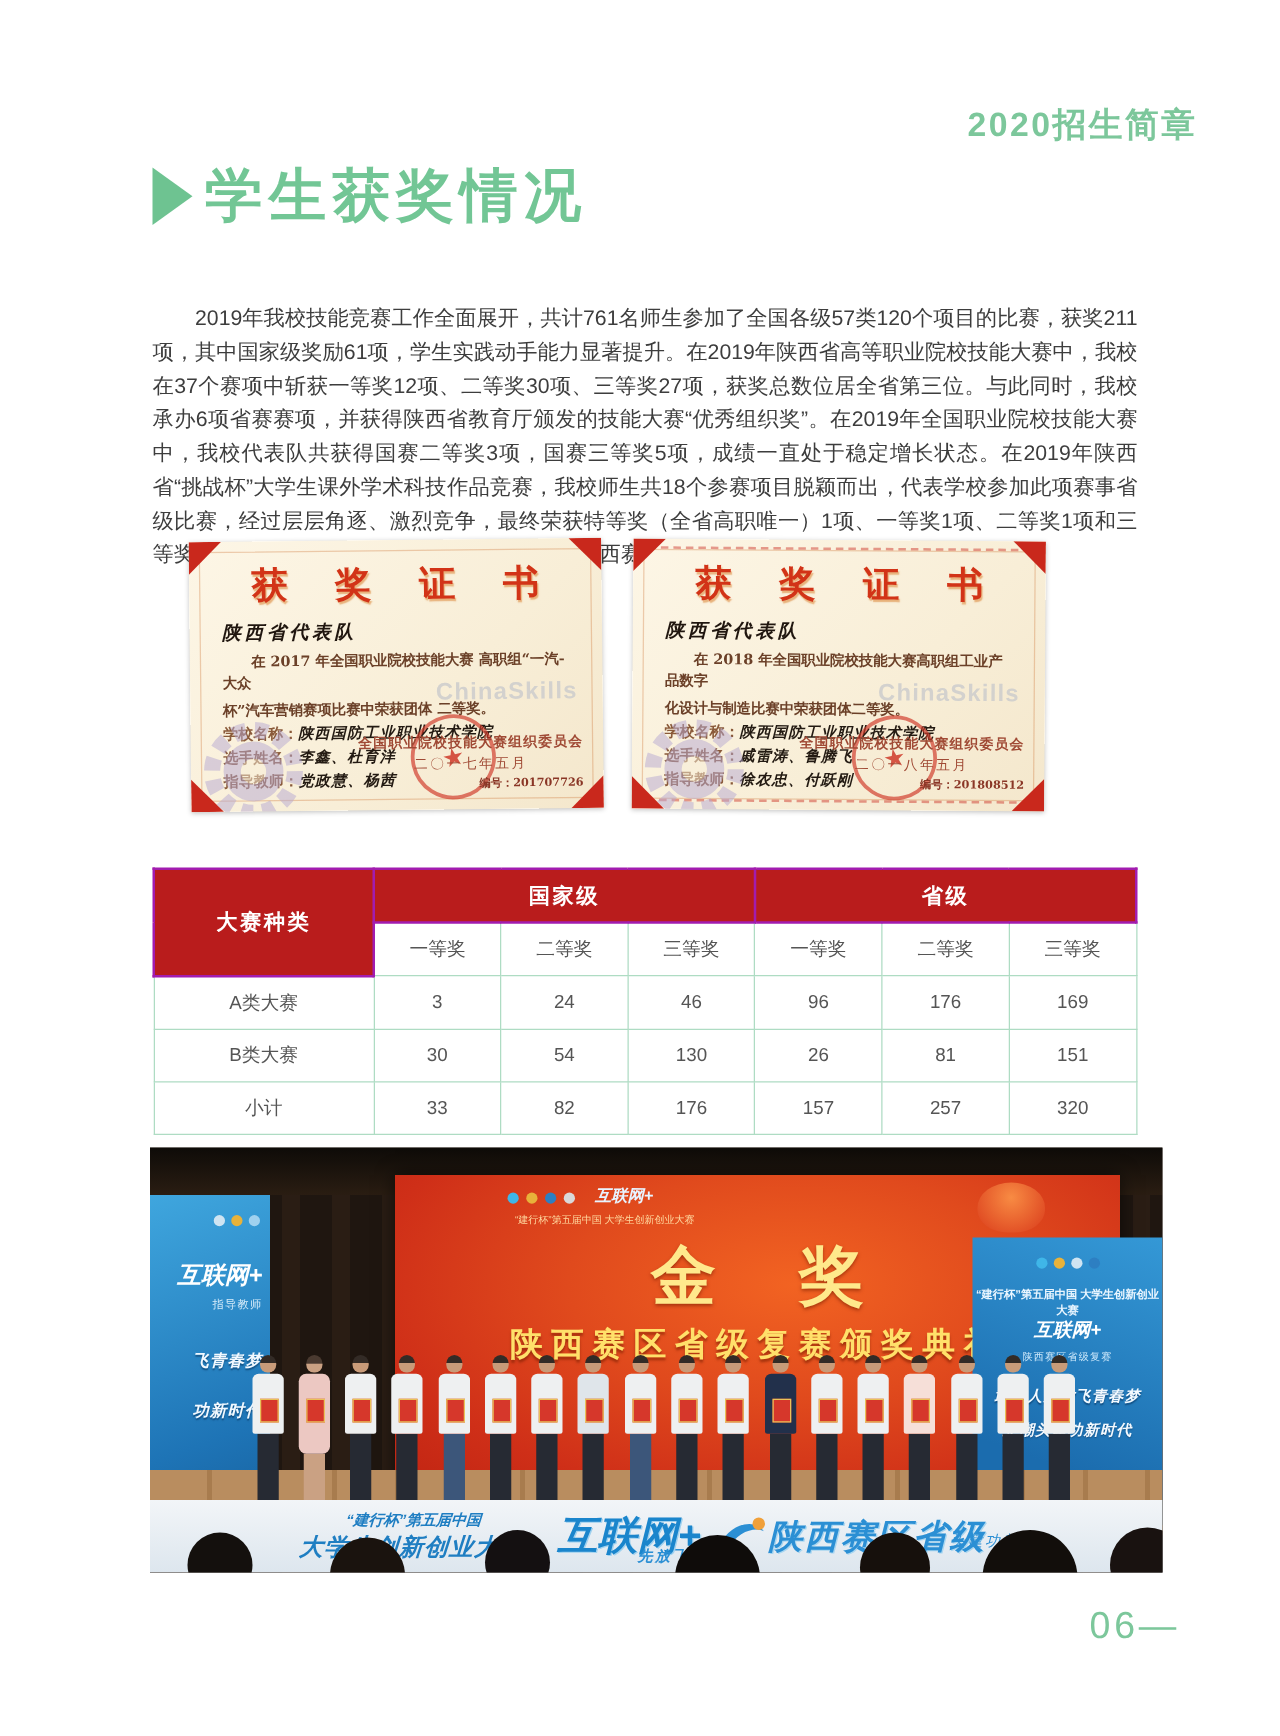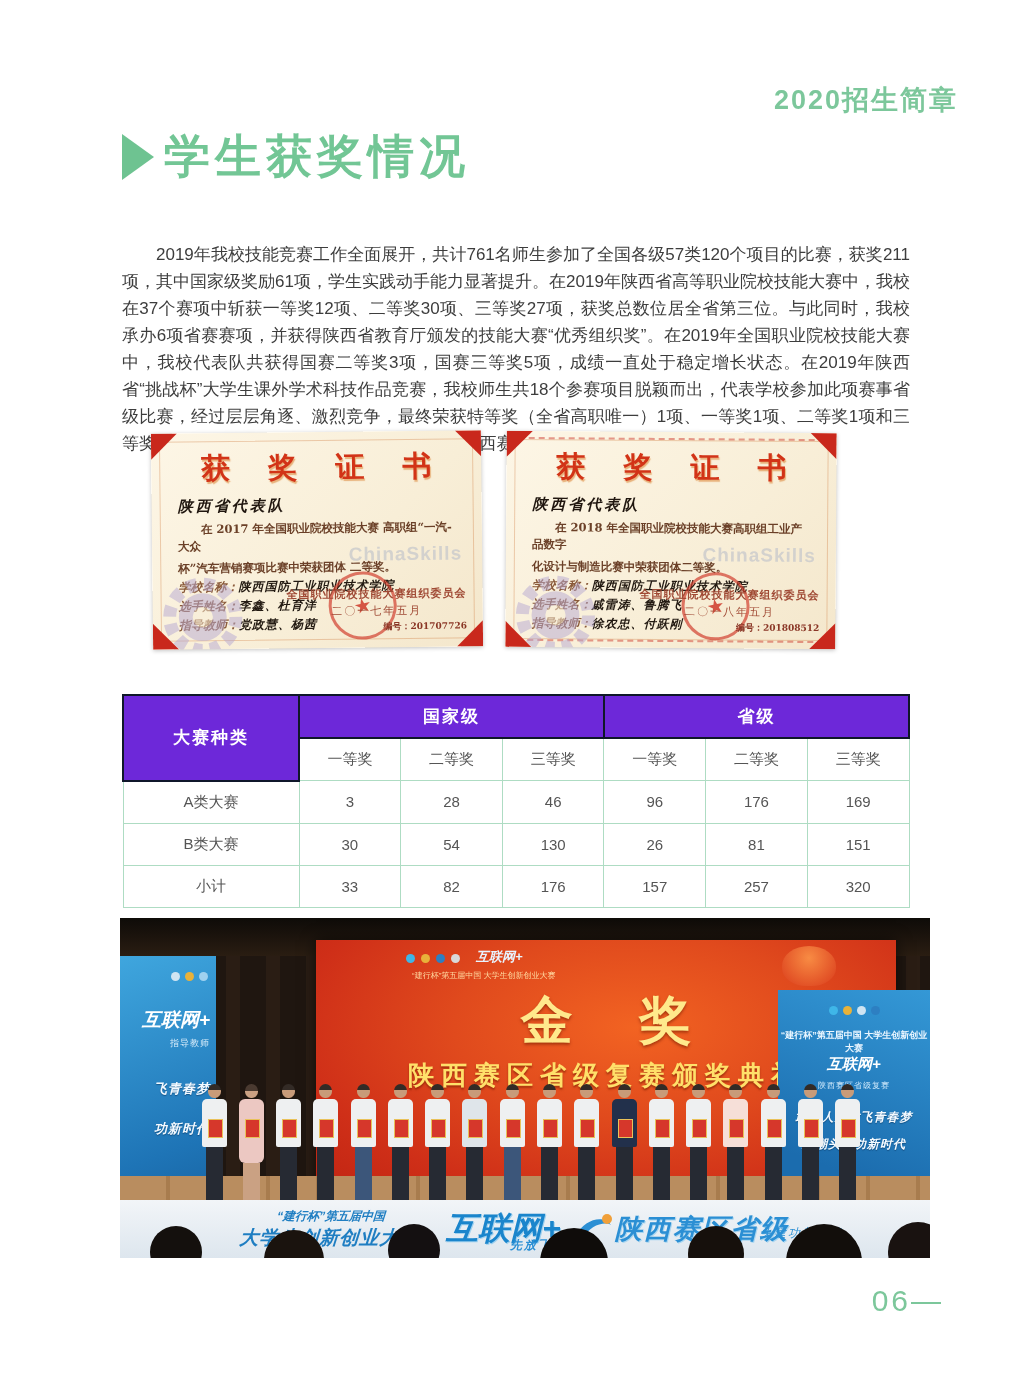--- a/index.html
+++ b/index.html
@@ -26,35 +26,35 @@
   .corner.tl{top:0;left:0;border-top:26px solid #c9281c;border-right:26px solid transparent;}
   .corner.tr{top:0;right:0;border-top:26px solid #c9281c;border-left:26px solid transparent;}
   .corner.bl{bottom:0;left:0;border-bottom:26px solid #c9281c;border-right:26px solid transparent;}
   .corner.br{bottom:0;right:0;border-bottom:26px solid #c9281c;border-left:26px solid transparent;}
   .cert .edge{position:absolute;left:12px;right:12px;height:0;border-top:2px dashed rgba(201,40,28,.45);}
   .cert .edge.top{top:6px;} .cert .edge.bot{bottom:6px;}
   .cert-title{margin-top:16px;text-align:center;font-family:"DejaVu Serif","Liberation Serif",serif;font-weight:bold;font-size:29px;letter-spacing:14px;color:#d23317;text-shadow:1px 2px 1px rgba(223,150,80,.7);text-indent:14px;}
   .cert-team{margin:8px 0 0 26px;font-family:"DejaVu Serif",serif;font-style:italic;font-weight:bold;font-size:15px;color:#20160f;letter-spacing:3px;}
   .cert-body{margin:5px 26px 0 26px;font-size:11.5px;line-height:17px;color:#6b4028;font-family:"DejaVu Serif",serif;font-weight:bold;}
   .cert-row{margin:2px 0 0 26px;font-size:12px;line-height:17px;font-family:"DejaVu Serif",serif;}
-  .cert-row .lbl{color:#8a5a3a;font-weight:bold;font-style:italic;}
+  .cert-row .lbl{color:#8a5a3a;font-weight:bold;}
   .cert-row .val{color:#231a12;font-style:italic;font-weight:bold;letter-spacing:1px;}
   .cert-footer{position:absolute;right:16px;bottom:14px;text-align:center;font-family:"DejaVu Serif",serif;}
   .cert-issuer{font-size:11px;color:#a04a35;font-weight:bold;letter-spacing:1px;}
   .cert-date{font-size:11px;color:#a04a35;margin-top:2px;letter-spacing:2px;}
   .cert-serial{font-size:9px;color:#8a3626;margin-top:2px;text-align:right;font-weight:bold;}
   .chinaskills{position:absolute;right:20px;top:112px;font-size:19px;font-weight:bold;color:#cdcdcd;letter-spacing:1px;opacity:.85;}
   .gear{position:absolute;left:4px;bottom:-14px;opacity:.5;}
   .seal{position:absolute;right:86px;bottom:8px;width:62px;height:62px;border:3px solid rgba(207,58,42,.8);border-radius:50%;display:flex;align-items:center;justify-content:center;transform:rotate(-12deg);color:#cf3a2a;font-size:20px;opacity:.85;}
 
   
   .table-title{position:absolute;top:660px;left:0;width:1024px;text-align:center;color:#5cbd89;font-size:19px;font-weight:bold;letter-spacing:1px;}
   table.stats{position:absolute;top:694px;left:122px;width:788px;border-collapse:collapse;table-layout:fixed;}
   table.stats td,table.stats th{border:1px solid #aedcc3;font-weight:normal;text-align:center;color:#555;font-size:15px;height:39px;background:#fff;}
-  table.stats th.g{background:#6d28d9;color:#ffffff;border:2px solid #0f172a;font-size:17px;font-weight:bold;letter-spacing:2px;}
+  table.stats th.g{background:#b91c1c;color:#ffffff;border:2px solid #a21caf;font-size:17px;font-weight:bold;letter-spacing:2px;}
   table.stats col.c0{width:176px;}
 
   
   .photo{position:absolute;top:918px;left:120px;width:810px;height:340px;background:#241a12;overflow:hidden;}
   .ceiling{position:absolute;top:0;left:0;right:0;height:38px;background:linear-gradient(#0e0b08,#2a1d12);}
   .curtain{position:absolute;top:38px;bottom:0;left:0;right:0;background:repeating-linear-gradient(90deg,#1f1610 0 26px,#2a1d14 26px 40px);}
   .screen{position:absolute;left:196px;top:22px;width:580px;height:250px;background:radial-gradient(ellipse at 55% 35%,#f26322 0%,#e04a1d 40%,#cf2f18 75%,#c02412 100%);box-shadow:0 0 14px rgba(0,0,0,.6);}
   .screen-logos{position:absolute;top:14px;left:90px;display:flex;gap:6px;align-items:center;}
   .dot{width:9px;height:9px;border-radius:50%;}
   .screen-net{position:absolute;top:8px;left:160px;color:#e8f4ff;font-size:13px;font-style:italic;font-weight:bold;}
@@ -212,21 +212,21 @@
       <td>一等奖</td>
       <td>二等奖</td>
       <td>三等奖</td>
       <td>一等奖</td>
       <td>二等奖</td>
       <td>三等奖</td>
     </tr>
     <tr>
       <td>A类大赛</td>
       <td>3</td>
-      <td>28</td>
+      <td>24</td>
       <td>46</td>
       <td>96</td>
       <td>176</td>
       <td>169</td>
     </tr>
     <tr>
       <td>B类大赛</td>
       <td>30</td>
       <td>54</td>
       <td>130</td>

